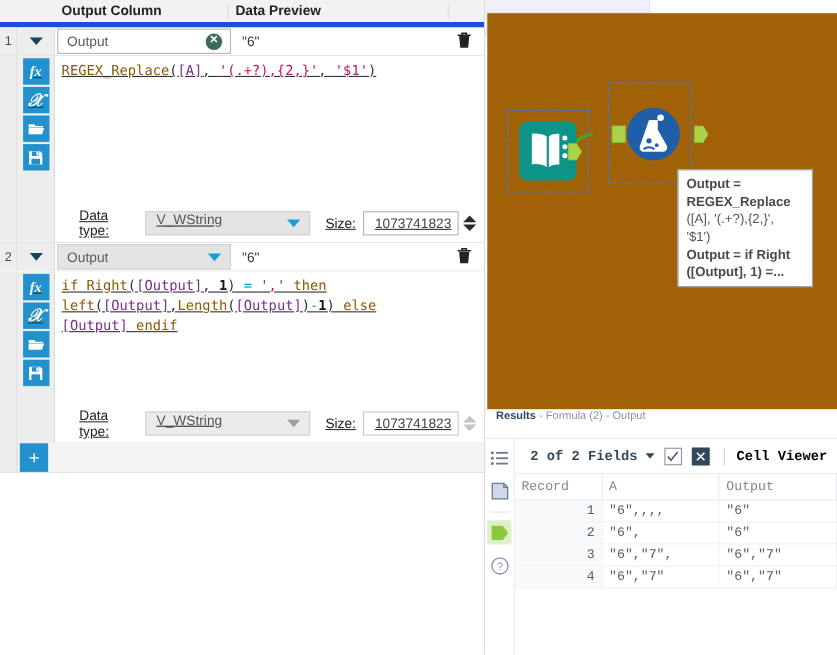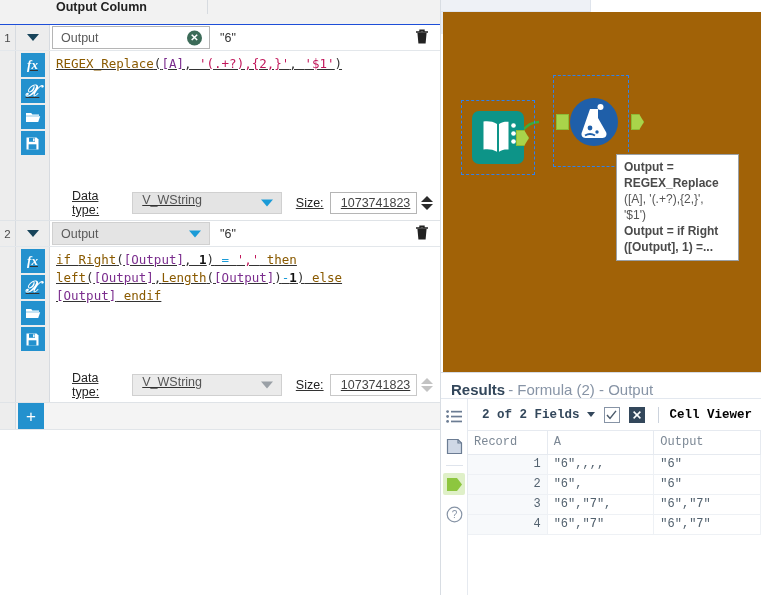--- a/index.html
+++ b/index.html
@@ -18,22 +18,22 @@
   #config-panel {
     position: absolute; left: 0; top: 0;
     width: 441px; height: 595px;
     background: #ffffff;
     border-right: 1px solid #d8dde3;
     overflow: hidden;
   }
   .cfg-header {
     display: flex; height: 25px;
     background: #f2f2f2;
-    border-bottom: 1px solid #1d4ed8;
-    align-items: flex-start;
+    border-bottom: 5px solid #1d4ed8;
+    align-items: center;
   }
   .hcell {
     display: flex; align-items: center;
     font-weight: bold; font-size: 12.5px; color: #222;
     border-right: 1px solid #d7dbe0;
     padding-left: 6px;
     background: #f2f2f2;
   }
   .hcell.c0 { width: 16px; padding: 0; }
   .hcell.c1 { width: 34px; padding: 0; }
@@ -276,23 +276,23 @@
 
   
   #results {
     position: absolute; left: 0; top: 372px;
     width: 320px; height: 223px;
     background: #ffffff;
     border-top: 1px solid #d5dbe4;
   }
   .res-title {
     height: 26px;
-    display: flex; align-items: flex-end;
+    display: flex; align-items: flex-start;
     padding-left: 10px;
-    font-size: 15px;
+    font-size: 10px;
     background: #ffffff;
     border-bottom: 1px solid #e3e8ef;
   }
   .res-title .strong { font-weight: bold; color: #33475b; }
   .res-title .dim { color: #8794a6; margin-left: 3px; }
   .res-body { display: flex; height: 197px; }
   .res-rail {
     width: 27px;
     background: #ffffff;
     border-right: 1px solid #e6eaf0;
@@ -371,20 +371,21 @@
 <body>
 
 <div id="root">
 
   <div id="config-panel">
 
     <div class="cfg-header">
       <div class="hcell c0"></div>
       <div class="hcell c1"></div>
       <div class="hcell c2">Output Column</div>
+      <div class="hcell c3">Data Preview</div>
       <div class="hcell c4"></div>
     </div>
 
     <div class="row-head">
       <div class="rh-num">1</div>
       <div class="rh-chev">
         <span class="chev-dn"></span>
       </div>
       <div class="outfield editable">
         <span class="txt">Output</span>

